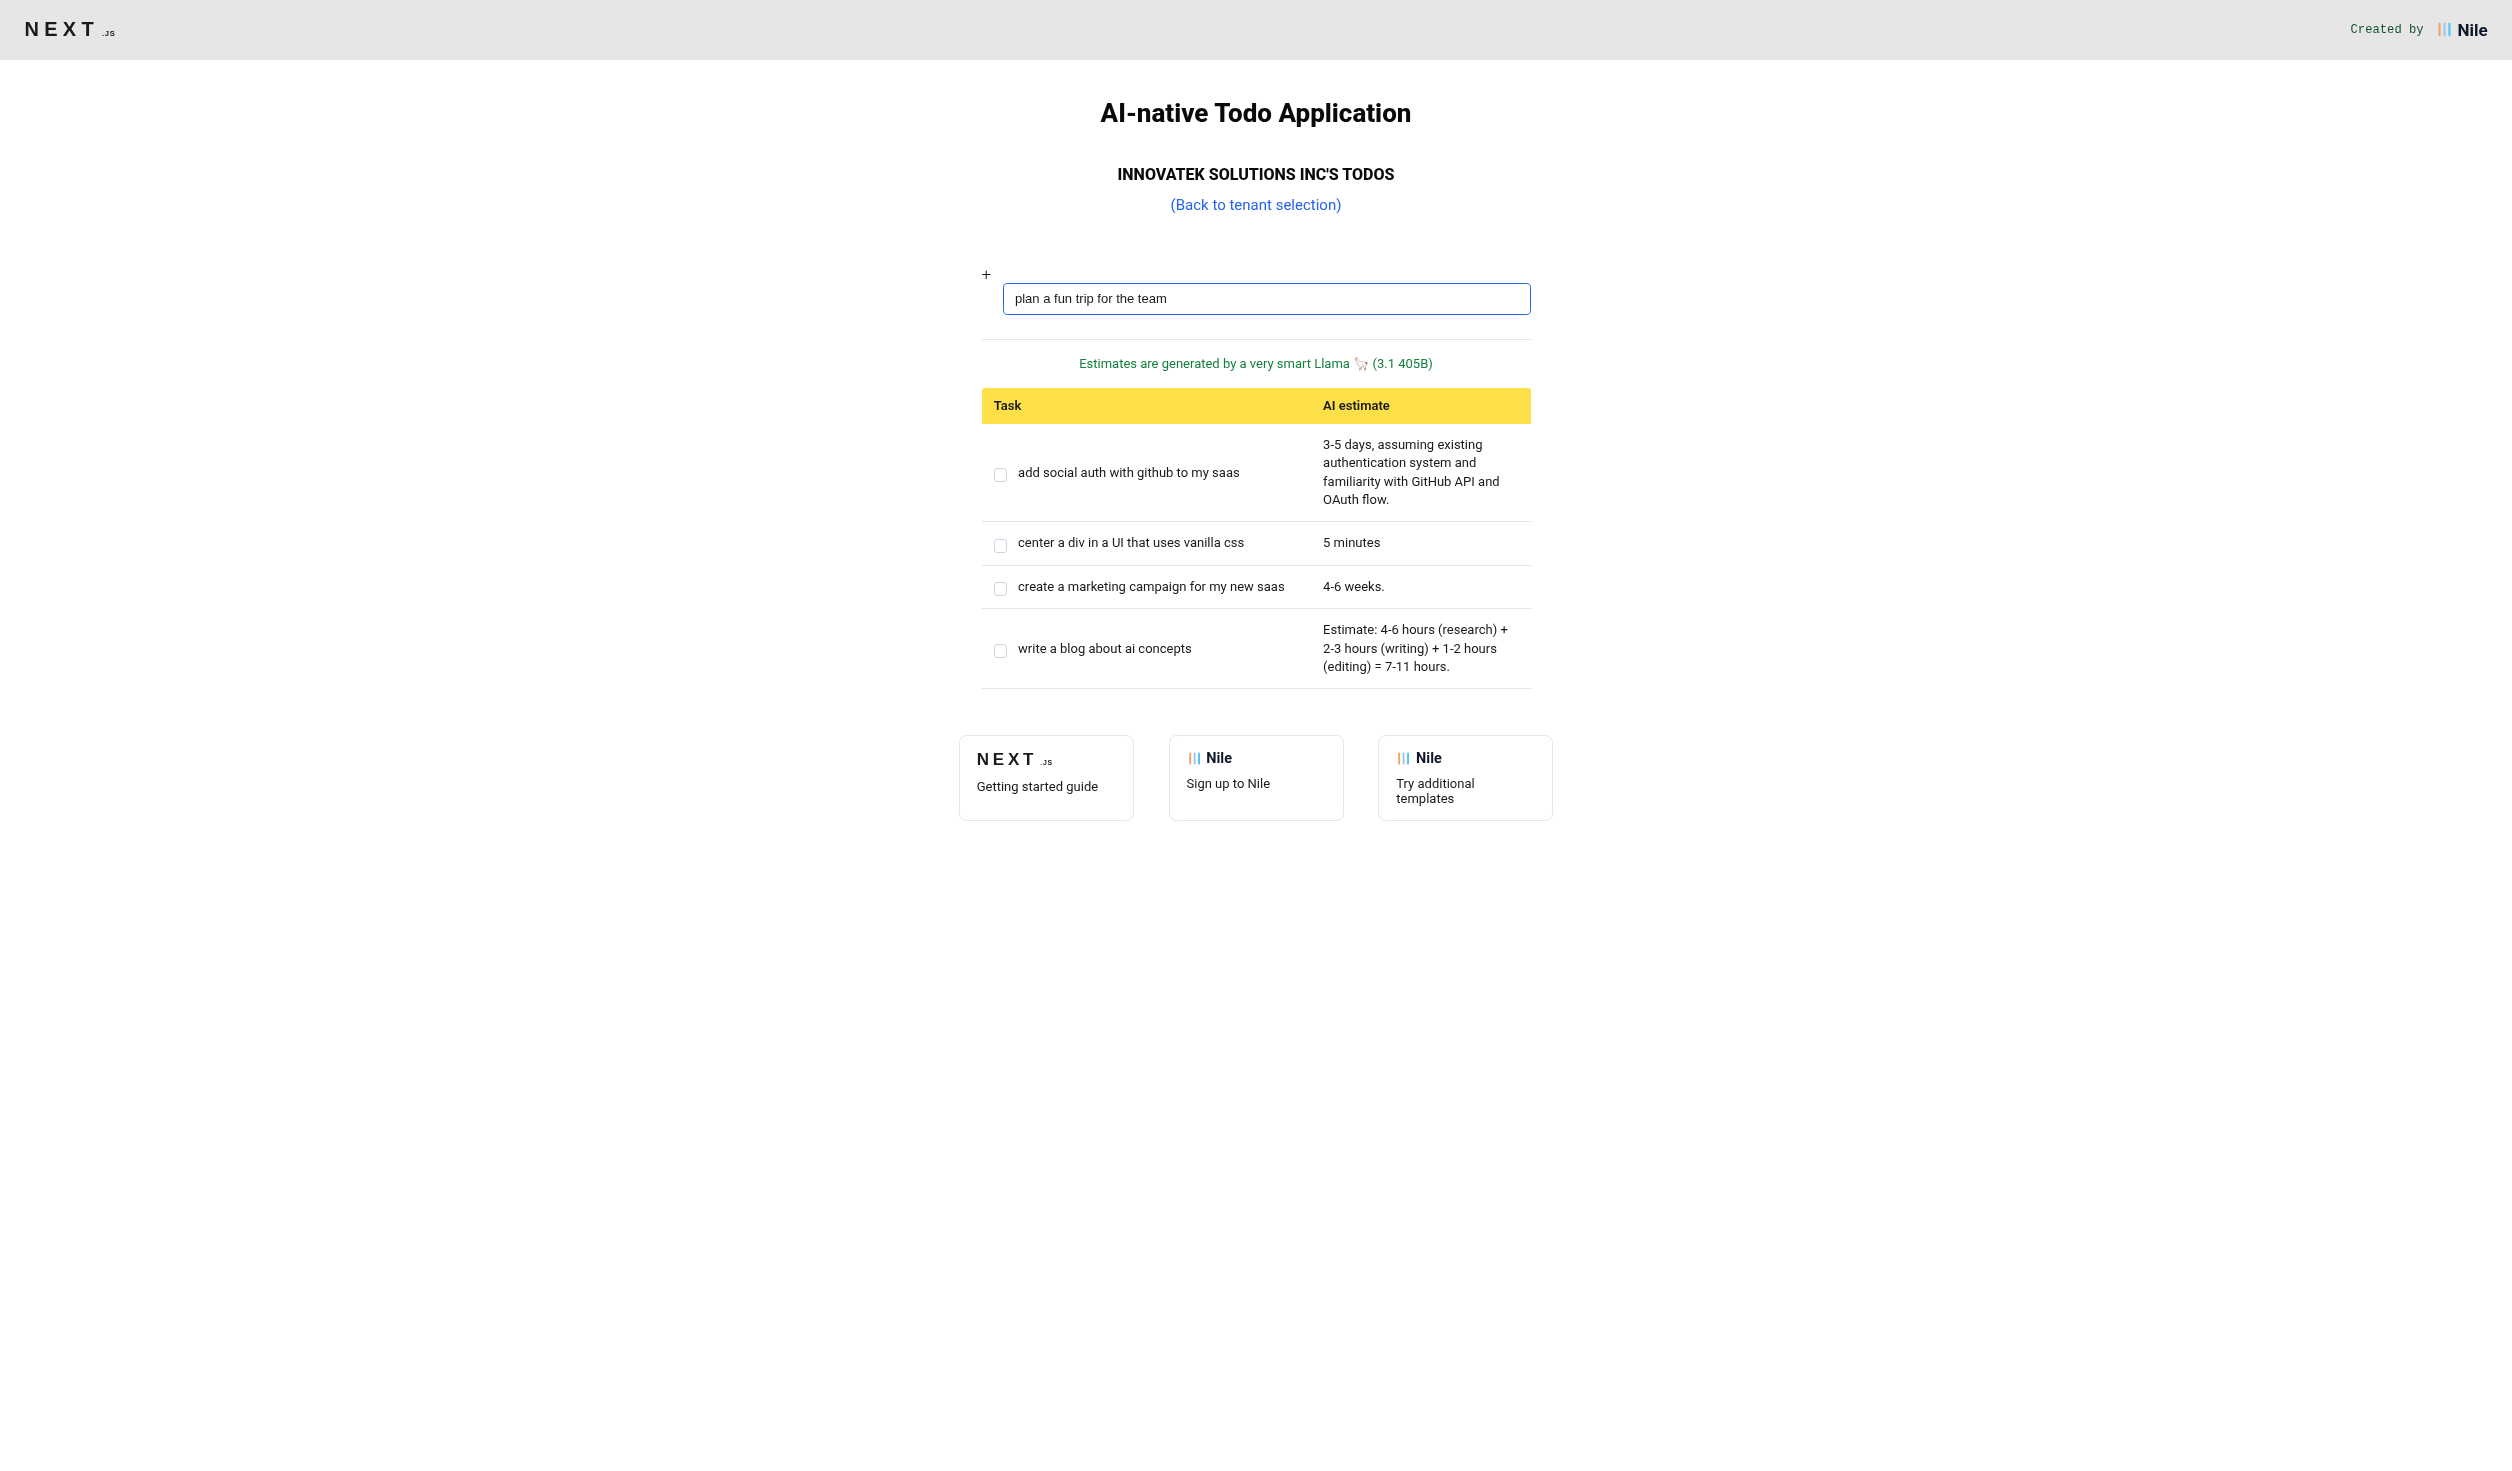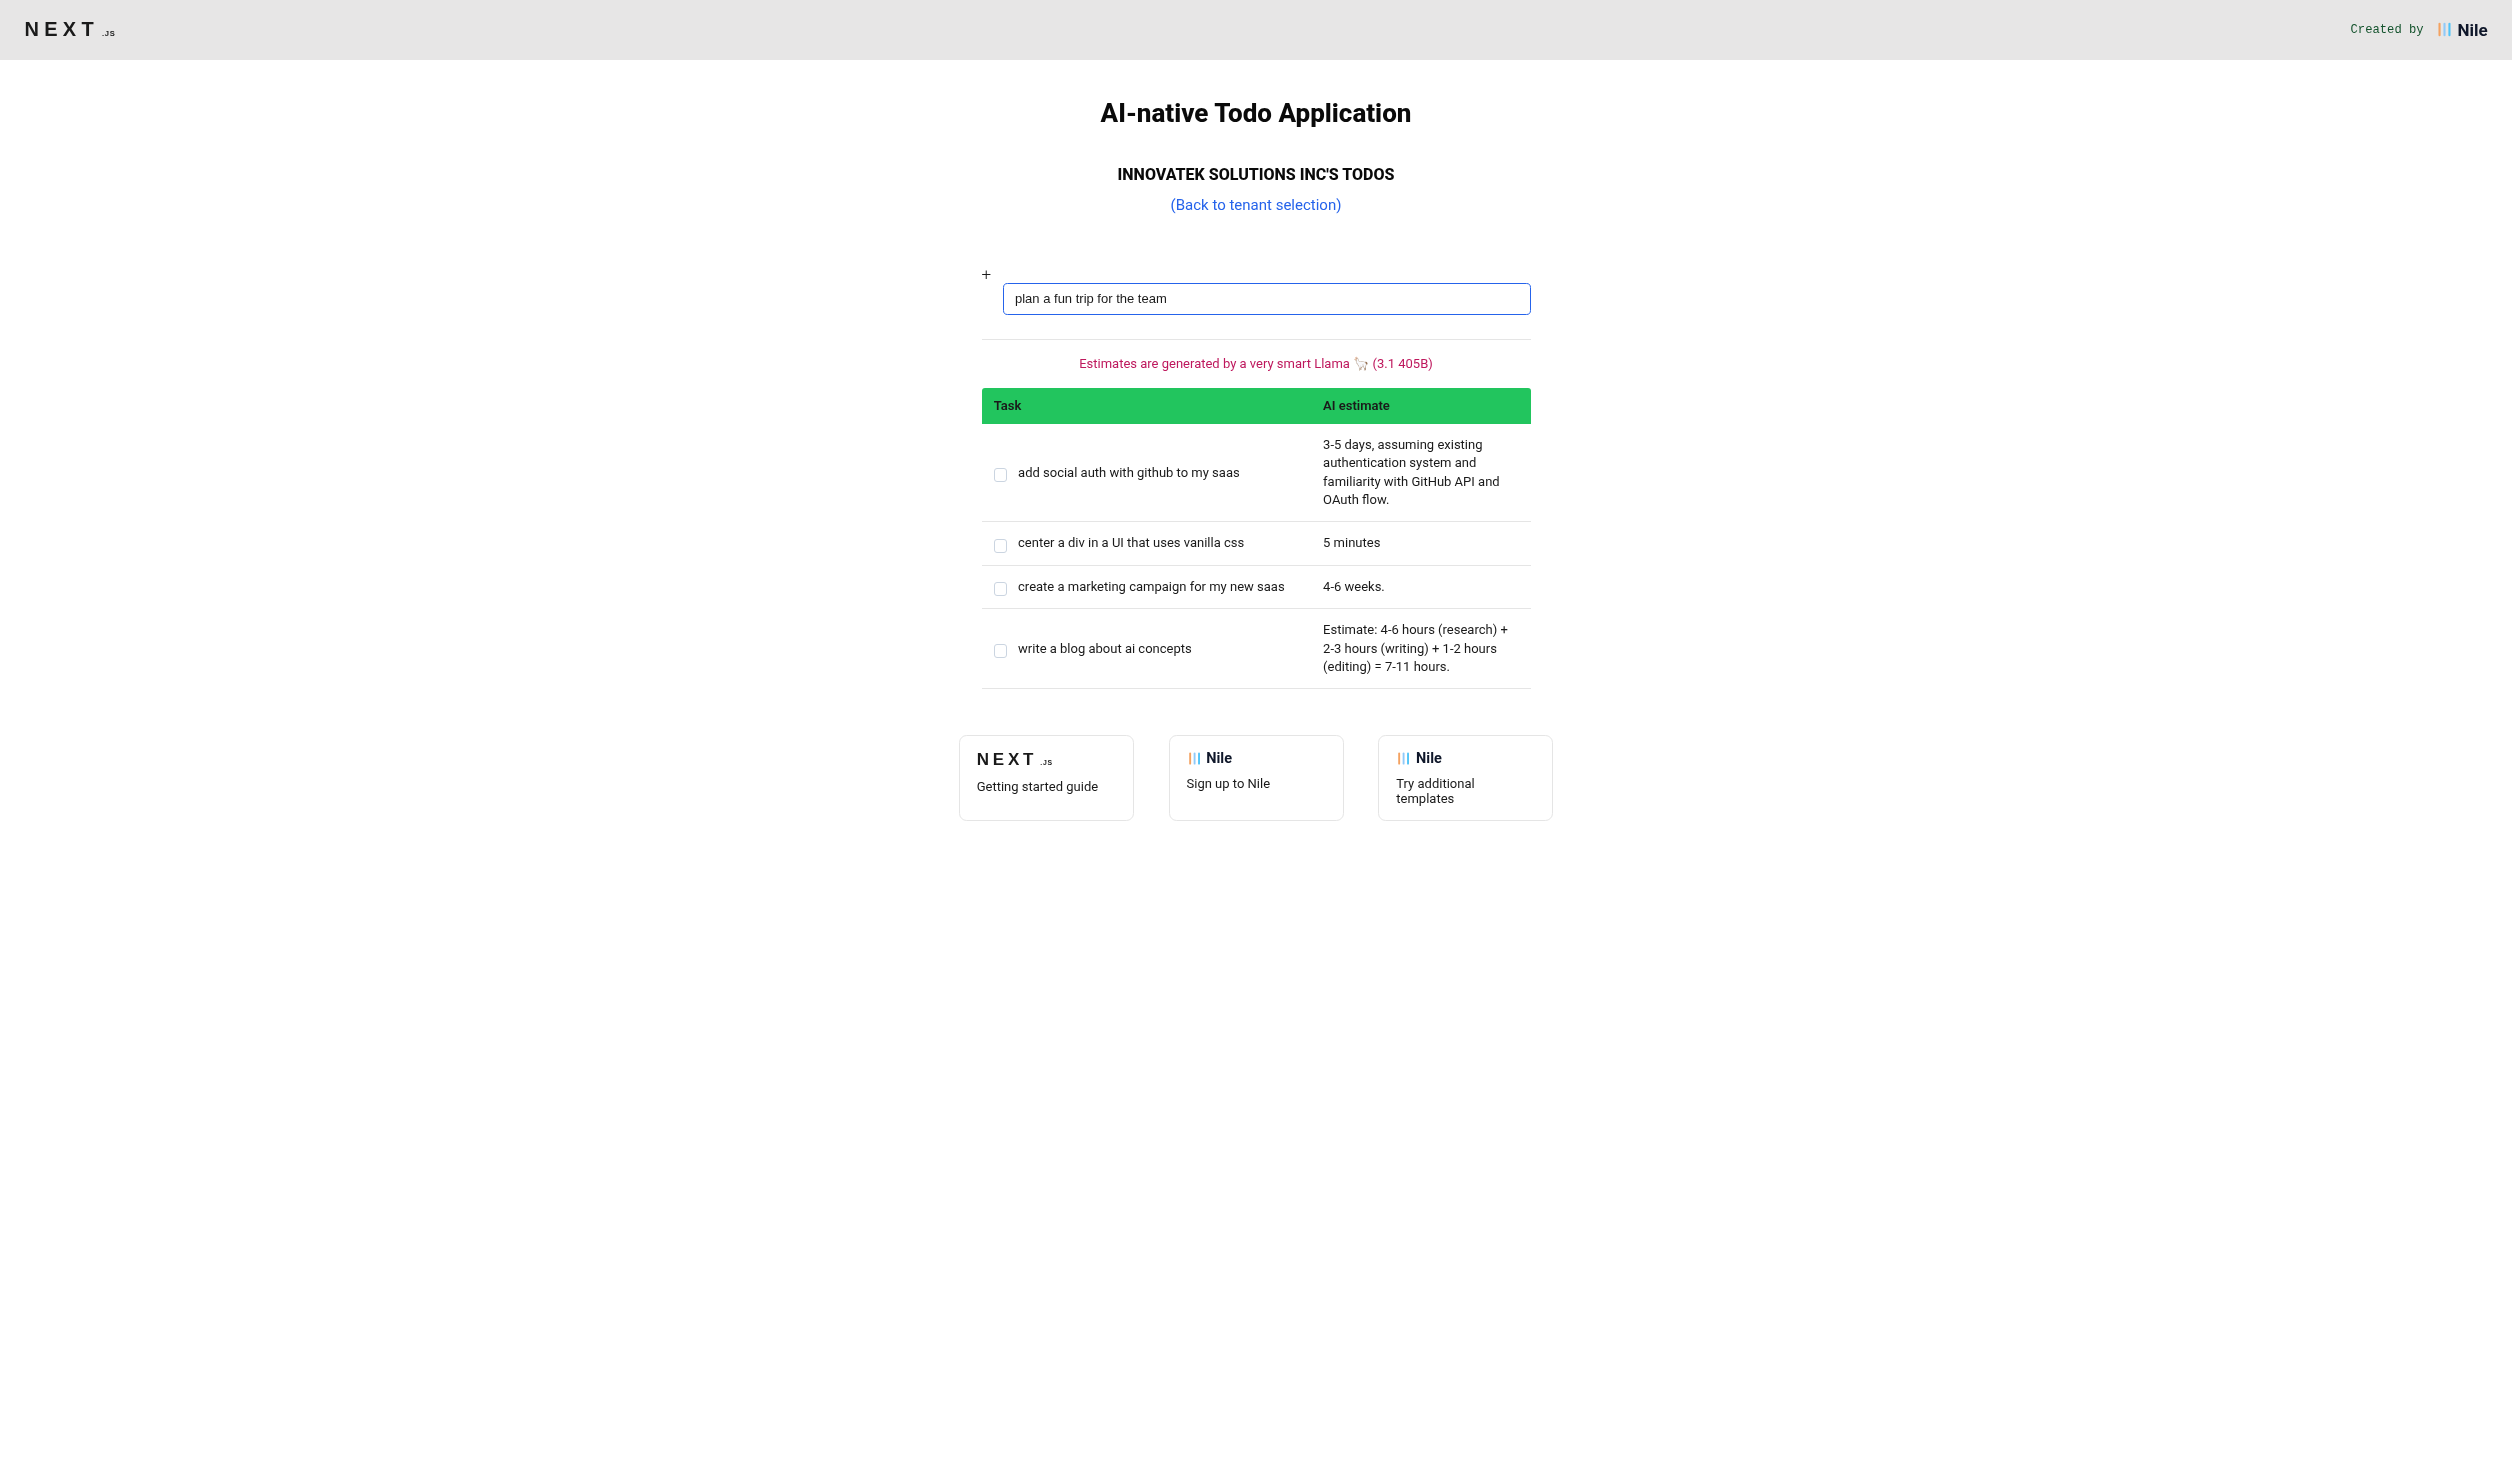--- a/index.html
+++ b/index.html
@@ -126,35 +126,35 @@
       padding: 7.6px 10.7px;
       border: 1.5px solid #2563eb;
       border-radius: 4.6px;
       font-size: 13px;
       outline: none;
       color: #1a1a1a;
       margin-top: 48px;
     }
     
     .estimate-note {
-      color: #be185d;
+      color: #15803d;
       font-size: 13px;
       margin-bottom: 17px;
       margin-top: 6.1px;
     }
     
     .todo-table {
       max-width: 549px;
       margin: 0 auto;
       text-align: left;
       width: 100%;
     }
     
     .table-header {
-      background: #22c55e;
+      background: #fde047;
       display: flex;
       border-radius: 3px 3px 0 0;
     }
     
     .table-header-cell {
       padding: 10.7px 12.2px;
       font-weight: 600;
       font-size: 13px;
       color: #1a1a1a;
     }

